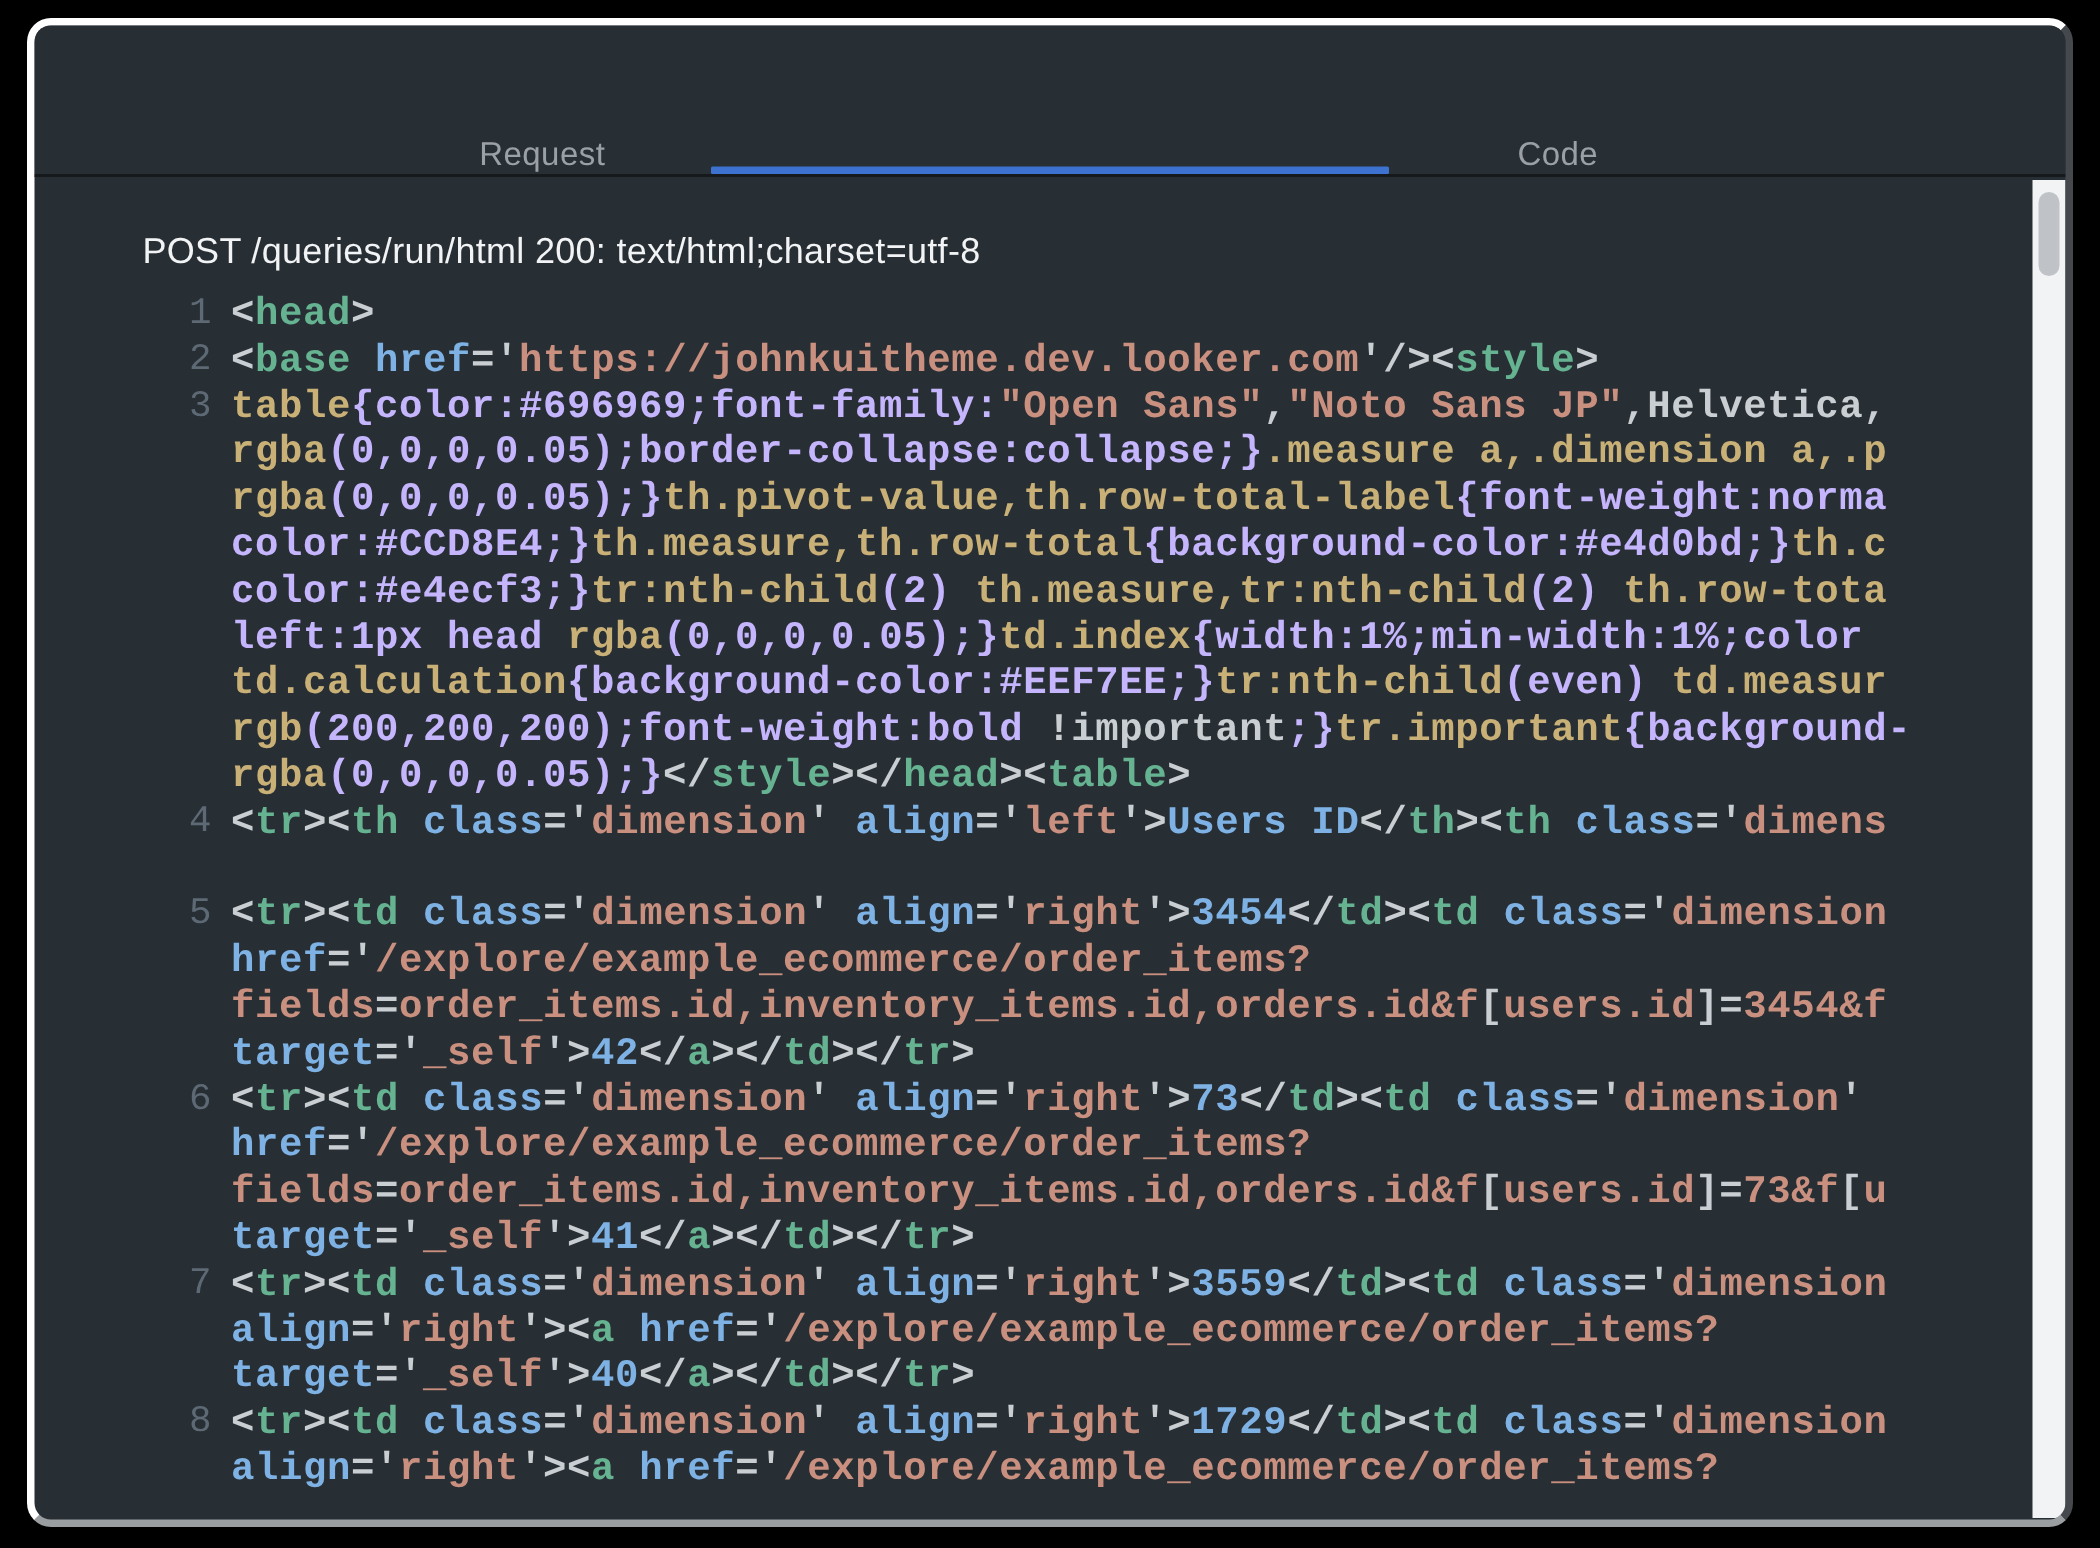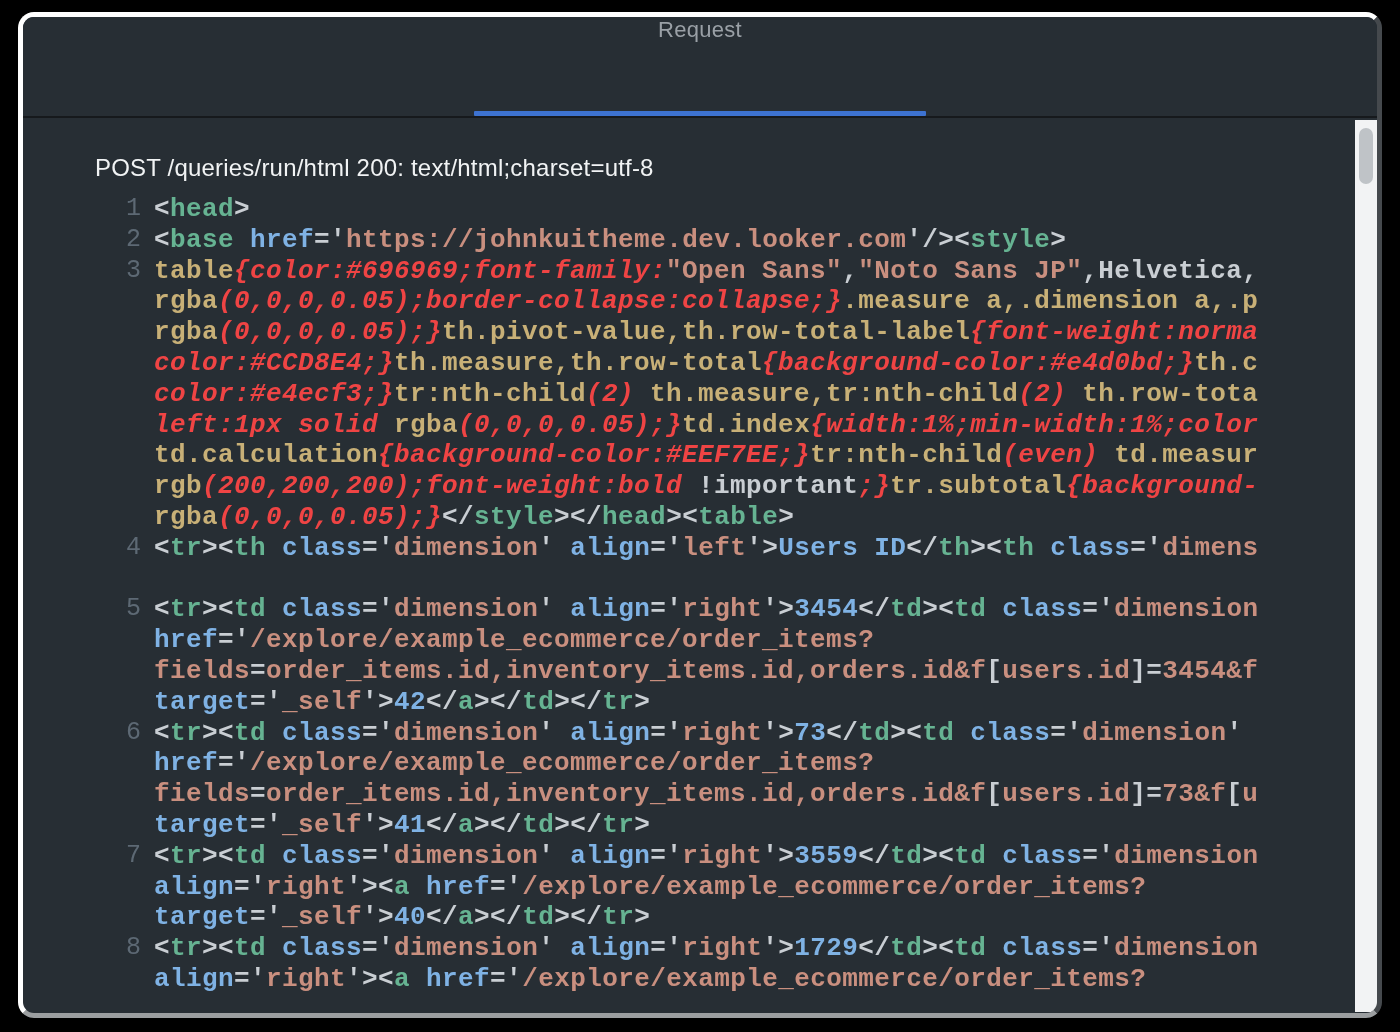--- a/index.html
+++ b/index.html
@@ -21,21 +21,21 @@
   .tabbar {
     position: relative;
     height: 101px;
     display: flex;
     border-bottom: 2px solid #16191c;
     background: #272e34;
   }
   .tab {
     flex: 1 1 0;
     display: flex;
-    align-items: flex-start;
+    align-items: flex-end;
     justify-content: center;
     font-size: 22px;
     letter-spacing: 0.3px;
     color: #9aa0a6;
     cursor: pointer;
   }
   .tab.active { color: #eceef0; font-weight: bold; }
   .tab-underline {
     position: absolute;
     bottom: 0;
@@ -79,21 +79,21 @@
     font-size: 26px;
     font-weight: 700;
     letter-spacing: 0.4px;
     white-space: pre;
   }
   .tk-pun  { color: #c9ced3; }
   .tk-tag  { color: #66b392; }
   .tk-attr { color: #7fb2e4; }
   .tk-str  { color: #c98f7f; text-align: center; }
   .tk-sel  { color: #c8b077; }
-  .tk-css  { color: #ef4444; font-style: italic; }
+  .tk-css  { color: #c4b5fd; }
   .tk-txt  { color: #7fb2e4; }
   .tk-pln  { color: #c9ced3; }
 
   
   .scrollbar {
     position: absolute;
     top: 103px;
     right: 0;
     width: 22px;
     height: 892px;
@@ -111,36 +111,39 @@
 </style>
 </head>
 <body>
 
 <div class="window">
 
   <div class="tabbar">
     <div class="tab">
       <span>Request</span>
     </div>
+    <div class="tab">
+      <span>Code</span>
+    </div>
     <div class="tab-underline"></div>
   </div>
 
   <div class="content">
     <div class="status-line">POST /queries/run/html 200: text/html;charset=utf-8</div>
     <div class="code-rows">
         <div class="row"><span class="ln">1</span><span class="codeline"><span class="tk-pun">&lt;</span><span class="tk-tag">head</span><span class="tk-pun">&gt;</span></span></div>
         <div class="row"><span class="ln">2</span><span class="codeline"><span class="tk-pun">&lt;</span><span class="tk-tag">base</span><span class="tk-pln"> </span><span class="tk-attr">href</span><span class="tk-pun">='</span><span class="tk-str">https://johnkuitheme.dev.looker.com</span><span class="tk-pun">'/&gt;&lt;</span><span class="tk-tag">style</span><span class="tk-pun">&gt;</span></span></div>
         <div class="row"><span class="ln">3</span><span class="codeline"><span class="tk-sel">table</span><span class="tk-css">{color:#696969;font-family:</span><span class="tk-str">"Open Sans"</span><span class="tk-pun">,</span><span class="tk-str">"Noto Sans JP"</span><span class="tk-pun">,Helvetica,</span></span></div>
         <div class="row"><span class="ln"></span><span class="codeline"><span class="tk-sel">rgba</span><span class="tk-css">(0,0,0,0.05);border-collapse:collapse;}</span><span class="tk-sel">.measure a,.dimension a,.p</span></span></div>
         <div class="row"><span class="ln"></span><span class="codeline"><span class="tk-sel">rgba</span><span class="tk-css">(0,0,0,0.05);}</span><span class="tk-sel">th.pivot-value,th.row-total-label</span><span class="tk-css">{font-weight:norma</span></span></div>
         <div class="row"><span class="ln"></span><span class="codeline"><span class="tk-css">color:#CCD8E4;}</span><span class="tk-sel">th.measure,th.row-total</span><span class="tk-css">{background-color:#e4d0bd;}</span><span class="tk-sel">th.c</span></span></div>
         <div class="row"><span class="ln"></span><span class="codeline"><span class="tk-css">color:#e4ecf3;}</span><span class="tk-sel">tr:nth-child</span><span class="tk-css">(2)</span><span class="tk-sel"> th.measure,tr:nth-child</span><span class="tk-css">(2)</span><span class="tk-sel"> th.row-tota</span></span></div>
-        <div class="row"><span class="ln"></span><span class="codeline"><span class="tk-css">left:1px solid </span><span class="tk-sel">rgba</span><span class="tk-css">(0,0,0,0.05);}</span><span class="tk-sel">td.index</span><span class="tk-css">{width:1%;min-width:1%;color</span></span></div>
+        <div class="row"><span class="ln"></span><span class="codeline"><span class="tk-css">left:1px head </span><span class="tk-sel">rgba</span><span class="tk-css">(0,0,0,0.05);}</span><span class="tk-sel">td.index</span><span class="tk-css">{width:1%;min-width:1%;color</span></span></div>
         <div class="row"><span class="ln"></span><span class="codeline"><span class="tk-sel">td.calculation</span><span class="tk-css">{background-color:#EEF7EE;}</span><span class="tk-sel">tr:nth-child</span><span class="tk-css">(even)</span><span class="tk-sel"> td.measur</span></span></div>
-        <div class="row"><span class="ln"></span><span class="codeline"><span class="tk-sel">rgb</span><span class="tk-css">(200,200,200);font-weight:bold </span><span class="tk-pun">!important</span><span class="tk-css">;}</span><span class="tk-sel">tr.subtotal</span><span class="tk-css">{background-</span></span></div>
+        <div class="row"><span class="ln"></span><span class="codeline"><span class="tk-sel">rgb</span><span class="tk-css">(200,200,200);font-weight:bold </span><span class="tk-pun">!important</span><span class="tk-css">;}</span><span class="tk-sel">tr.important</span><span class="tk-css">{background-</span></span></div>
         <div class="row"><span class="ln"></span><span class="codeline"><span class="tk-sel">rgba</span><span class="tk-css">(0,0,0,0.05);}</span><span class="tk-pun">&lt;/</span><span class="tk-tag">style</span><span class="tk-pun">&gt;&lt;/</span><span class="tk-tag">head</span><span class="tk-pun">&gt;&lt;</span><span class="tk-tag">table</span><span class="tk-pun">&gt;</span></span></div>
         <div class="row"><span class="ln">4</span><span class="codeline"><span class="tk-pun">&lt;</span><span class="tk-tag">tr</span><span class="tk-pun">&gt;&lt;</span><span class="tk-tag">th</span><span class="tk-pln"> </span><span class="tk-attr">class</span><span class="tk-pun">='</span><span class="tk-str">dimension</span><span class="tk-pun">'</span><span class="tk-pln"> </span><span class="tk-attr">align</span><span class="tk-pun">='</span><span class="tk-str">left</span><span class="tk-pun">'&gt;</span><span class="tk-txt">Users ID</span><span class="tk-pun">&lt;/</span><span class="tk-tag">th</span><span class="tk-pun">&gt;&lt;</span><span class="tk-tag">th</span><span class="tk-pln"> </span><span class="tk-attr">class</span><span class="tk-pun">='</span><span class="tk-str">dimens</span></span></div>
         <div class="row"><span class="ln"></span></div>
         <div class="row"><span class="ln">5</span><span class="codeline"><span class="tk-pun">&lt;</span><span class="tk-tag">tr</span><span class="tk-pun">&gt;&lt;</span><span class="tk-tag">td</span><span class="tk-pln"> </span><span class="tk-attr">class</span><span class="tk-pun">='</span><span class="tk-str">dimension</span><span class="tk-pun">'</span><span class="tk-pln"> </span><span class="tk-attr">align</span><span class="tk-pun">='</span><span class="tk-str">right</span><span class="tk-pun">'&gt;</span><span class="tk-txt">3454</span><span class="tk-pun">&lt;/</span><span class="tk-tag">td</span><span class="tk-pun">&gt;&lt;</span><span class="tk-tag">td</span><span class="tk-pln"> </span><span class="tk-attr">class</span><span class="tk-pun">='</span><span class="tk-str">dimension</span></span></div>
         <div class="row"><span class="ln"></span><span class="codeline"><span class="tk-attr">href</span><span class="tk-pun">='</span><span class="tk-str">/explore/example_ecommerce/order_items?</span></span></div>
         <div class="row"><span class="ln"></span><span class="codeline"><span class="tk-str">fields</span><span class="tk-pun">=</span><span class="tk-str">order_items.id,inventory_items.id,orders.id&amp;f</span><span class="tk-pun">[</span><span class="tk-str">users.id</span><span class="tk-pun">]=</span><span class="tk-str">3454&amp;f</span></span></div>
         <div class="row"><span class="ln"></span><span class="codeline"><span class="tk-attr">target</span><span class="tk-pun">='</span><span class="tk-str">_self</span><span class="tk-pun">'&gt;</span><span class="tk-txt">42</span><span class="tk-pun">&lt;/</span><span class="tk-tag">a</span><span class="tk-pun">&gt;&lt;/</span><span class="tk-tag">td</span><span class="tk-pun">&gt;&lt;/</span><span class="tk-tag">tr</span><span class="tk-pun">&gt;</span></span></div>
         <div class="row"><span class="ln">6</span><span class="codeline"><span class="tk-pun">&lt;</span><span class="tk-tag">tr</span><span class="tk-pun">&gt;&lt;</span><span class="tk-tag">td</span><span class="tk-pln"> </span><span class="tk-attr">class</span><span class="tk-pun">='</span><span class="tk-str">dimension</span><span class="tk-pun">'</span><span class="tk-pln"> </span><span class="tk-attr">align</span><span class="tk-pun">='</span><span class="tk-str">right</span><span class="tk-pun">'&gt;</span><span class="tk-txt">73</span><span class="tk-pun">&lt;/</span><span class="tk-tag">td</span><span class="tk-pun">&gt;&lt;</span><span class="tk-tag">td</span><span class="tk-pln"> </span><span class="tk-attr">class</span><span class="tk-pun">='</span><span class="tk-str">dimension</span><span class="tk-pun">'</span></span></div>
         <div class="row"><span class="ln"></span><span class="codeline"><span class="tk-attr">href</span><span class="tk-pun">='</span><span class="tk-str">/explore/example_ecommerce/order_items?</span></span></div>
         <div class="row"><span class="ln"></span><span class="codeline"><span class="tk-str">fields</span><span class="tk-pun">=</span><span class="tk-str">order_items.id,inventory_items.id,orders.id&amp;f</span><span class="tk-pun">[</span><span class="tk-str">users.id</span><span class="tk-pun">]=</span><span class="tk-str">73&amp;f</span><span class="tk-pun">[</span><span class="tk-str">u</span></span></div>

